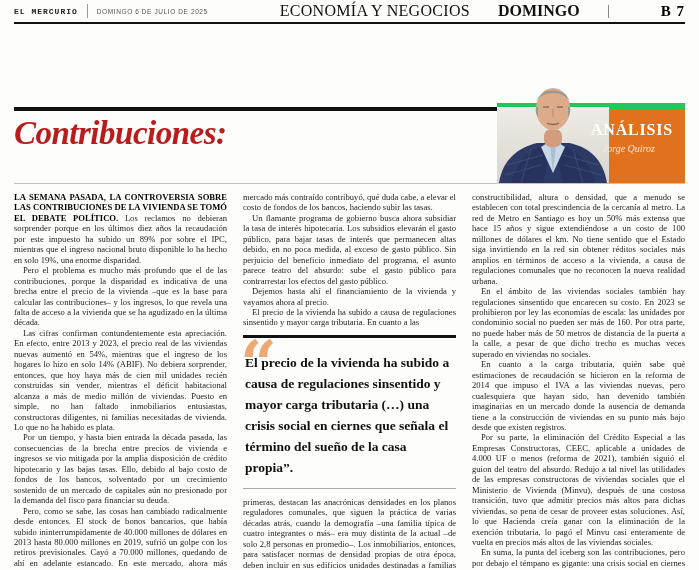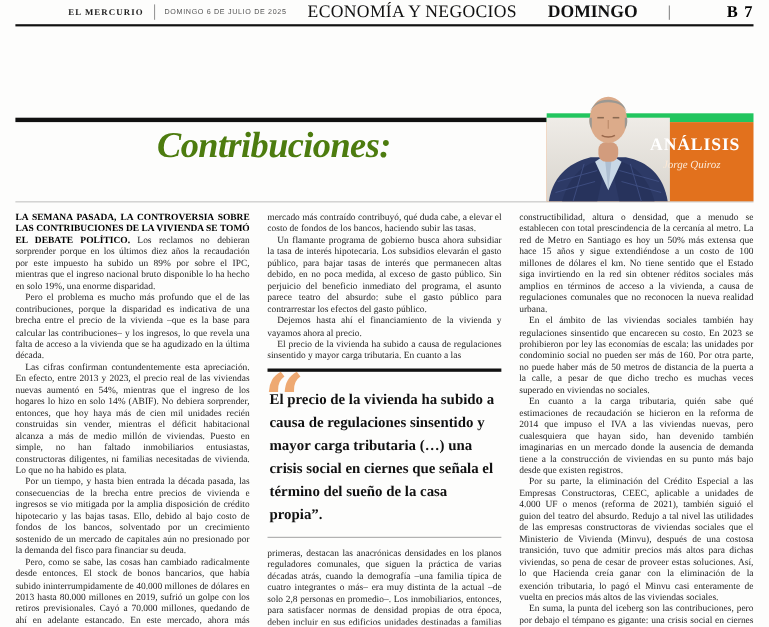--- a/index.html
+++ b/index.html
@@ -8,43 +8,43 @@
     position:relative; width:699px; height:570px; margin:0 auto;
     background:#fdfdfc; overflow:hidden;
     font-family:"Liberation Serif", "DejaVu Serif", serif; color:#1a1a1a;
   }
   
   .masthead {
     position:absolute; left:14px; right:14px; top:0; height:22px;
     display:flex; align-items:center; justify-content:space-between;
   }
   .mast-left { display:flex; align-items:center; gap:9px; }
-  .brand { font-family:Liberation Serif, serif; font-size:8px; font-weight:bold; letter-spacing:1px; color:#222;margin-left:48px; }
+  .brand { font-family:Liberation Mono, monospace; font-size:8px; font-weight:bold; letter-spacing:1px; color:#222; }
   .mast-vbar { width:1px; height:14px; background:#999; }
   .mast-date { font-family:"Liberation Sans", sans-serif; font-size:6.5px; letter-spacing:0.6px; color:#555; }
   .mast-right { display:flex; align-items:baseline; gap:28px; }
   .section-title { font-size:16px; letter-spacing:0.3px; color:#111; }
   .section-day { font-size:16px; font-weight:bold; color:#111; }
   .mast-vbar2 { width:1px; height:13px; background:#888; align-self:center; }
   .page-number { font-size:15px; font-weight:bold; letter-spacing:1px; color:#000; margin-left:24px; }
   .mast-rule { position:absolute; left:14px; right:14px; top:22px; height:2px; background:#111; }
 
   
   .head-rule-thick { position:absolute; left:14px; width:483px; top:107px; height:4px; background:#111; }
   .headline {
     position:absolute; left:14px; top:116px; width:470px;
     font-size:33px; line-height:34px; font-weight:bold; font-style:italic;
-    letter-spacing:-0.5px; color:#4d7c0f;text-align:center;
+    letter-spacing:-0.5px; color:#b91c1c;
   }
   .head-rule-thin { position:absolute; left:14px; right:14px; top:183px; height:1px; background:#c2c2c2; }
 
   
   .analysis-box {
     position:absolute; left:497px; top:103px; width:188px; height:80px;
-    border-top:8px solid #22c55e;
+    border-top:6px solid #22c55e;
   }
   .analysis-bg { position:absolute; inset:0; }
   .photo { position:absolute; left:0; bottom:0; width:112px; height:98px; overflow:visible; }
   .analysis-label {
     position:absolute; right:12px; top:12px; font-size:16px; font-weight:bold;
     color:#fff; letter-spacing:0.8px;
   }
   .analysis-author {
     position:absolute; right:30px; top:34px; font-size:10px; font-weight:normal;
     font-style:italic; color:#fbe9d7;

